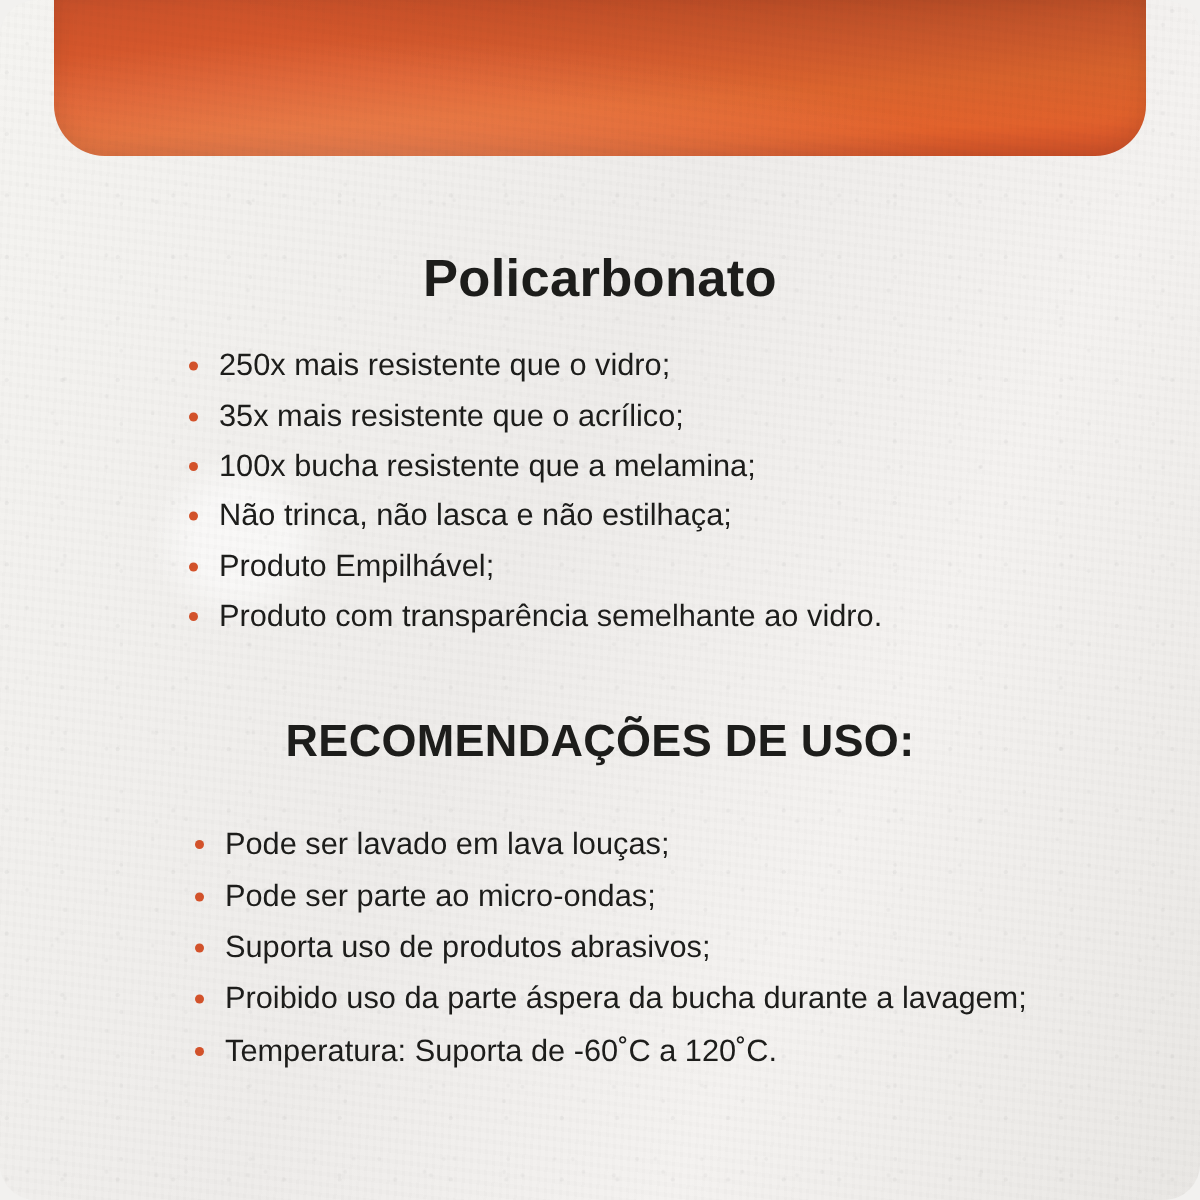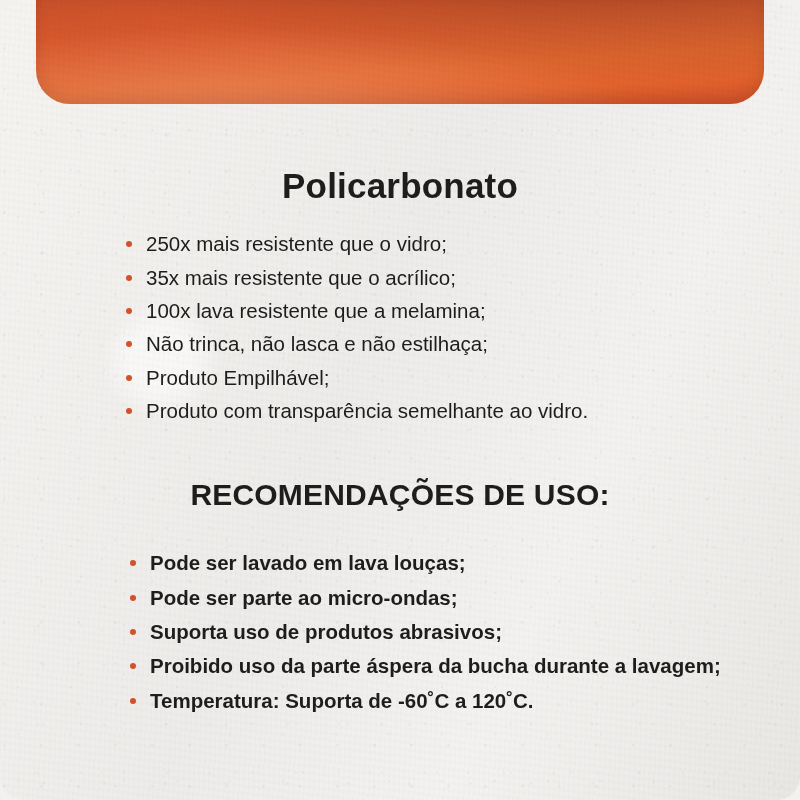--- a/index.html
+++ b/index.html
@@ -116,40 +116,40 @@
     font-weight: 700;
     color: #1d1d1b;
     margin-top: 52px;
     letter-spacing: 0.2px;
   }
 
   .list-recs {
     margin: 36px 0 0 124px;
     width: 610px;
   }
-  .list-recs li { margin-bottom: 4px; font-weight: bold; }
+  .list-recs li { margin-bottom: 4px; }
   .list-recs li.wrap { padding-right: 0; }
 </style>
 </head>
 <body>
 
 <div class="page">
 
   <div class="top-banner">
     <div class="sheen"></div>
   </div>
 
   <div class="content">
 
     <h1 class="title">Policarbonato</h1>
 
     <ul class="list list-features">
       <li>250x mais resistente que o vidro;</li>
       <li>35x mais resistente que o acrílico;</li>
-      <li>100x lava resistente que a melamina;</li>
+      <li>100x bucha resistente que a melamina;</li>
       <li>Não trinca, não lasca e não estilhaça;</li>
       <li>Produto Empilhável;</li>
       <li>Produto com transparência semelhante ao vidro.</li>
     </ul>
 
     <h2 class="subtitle">RECOMENDAÇÕES DE USO:</h2>
 
     <ul class="list list-recs">
       <li>Pode ser lavado em lava louças;</li>
       <li>Pode ser parte ao micro-ondas;</li>

